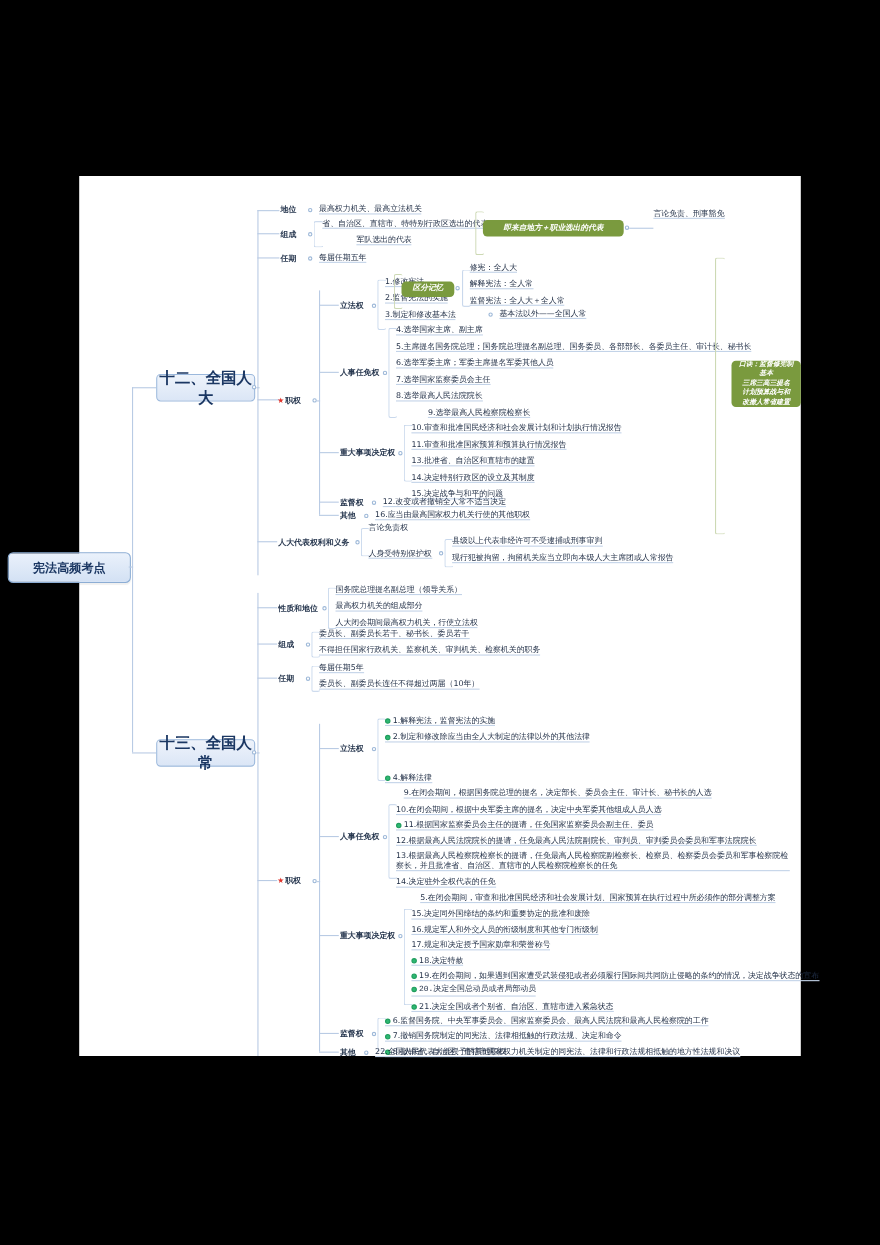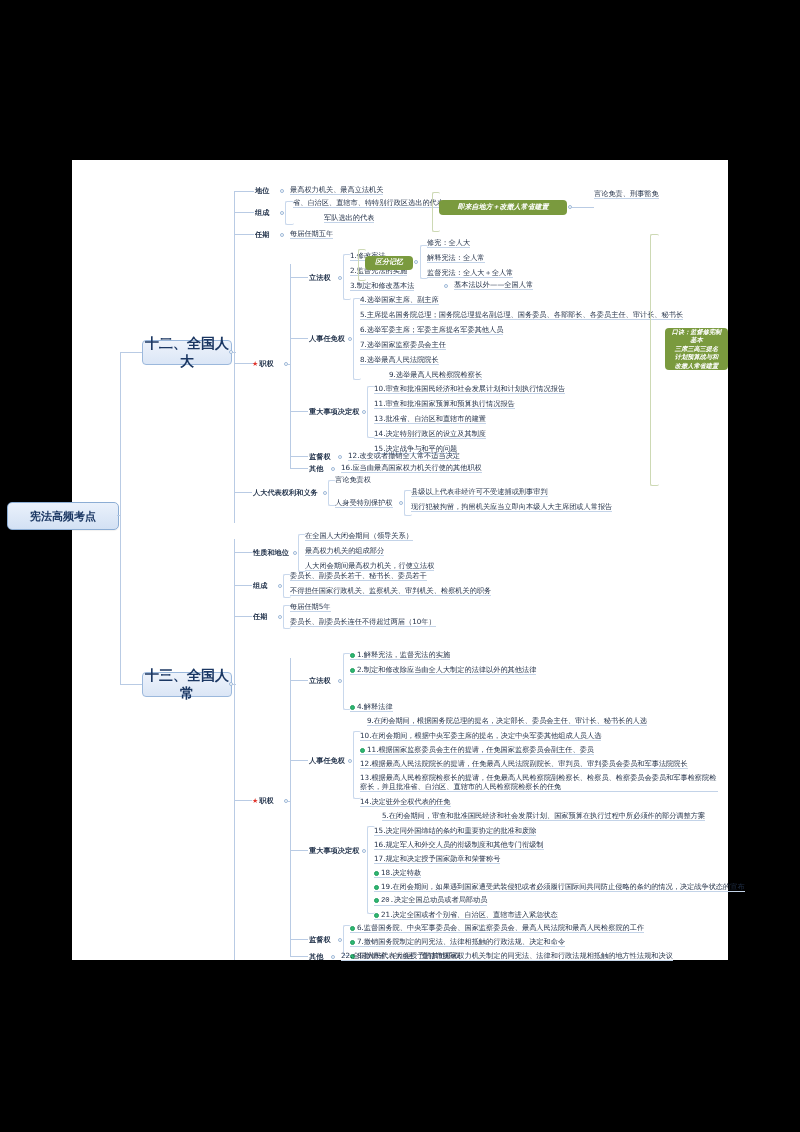--- a/index.html
+++ b/index.html
@@ -61,21 +61,21 @@
 
     <div class="hln" style="left:162px;top:52px;width:20px;"></div>
     <div class="lbl" style="left:183px;top:48px;">组成</div>
     <div class="dot" style="left:208px;top:51px;"></div>
     <div class="brk" style="left:213px;top:41px;width:8px;height:22px;"></div>
     <div class="node ul" style="left:221px;top:38px;">省、自治区、直辖市、特特别行政区选出的代表</div>
     <div class="node ul" style="left:221px;top:53px;margin-left:31px;">军队选出的代表</div>
 
     <div class="brkg" style="left:360px;top:32px;width:7px;height:38px;"></div>
     <div class="green" style="left:367px;top:40px;width:128px;height:15px;">
-      <span>即来自地方＋改撤人常省建置</span>
+      <span>即来自地方＋职业选出的代表</span>
     </div>
     <div class="dot" style="left:496px;top:45px;"></div>
     <div class="hln" style="left:500px;top:47px;width:22px;"></div>
     <div class="node ul" style="left:522px;top:29px;">言论免责、刑事豁免</div>
 
     <div class="hln" style="left:162px;top:74px;width:20px;"></div>
     <div class="lbl" style="left:183px;top:70px;">任期</div>
     <div class="dot" style="left:208px;top:73px;"></div>
     <div class="node ul" style="left:218px;top:69px;">每届任期五年</div>
 
@@ -163,21 +163,21 @@
     </div>
     <div class="dot" style="left:157px;top:522px;"></div>
 
     <div class="vln" style="left:162px;top:379px;height:421px;"></div>
     <div class="hln" style="left:161px;top:524px;width:3px;"></div>
 
     <div class="hln" style="left:162px;top:392px;width:18px;"></div>
     <div class="lbl" style="left:181px;top:388px;">性质和地位</div>
     <div class="dot" style="left:221px;top:391px;"></div>
     <div class="brk" style="left:226px;top:374px;width:7px;height:36px;"></div>
-    <div class="node ul" style="left:233px;top:371px;">在全国人大闭会期间（领导关系）</div>
+    <div class="node ul" style="left:233px;top:371px;">国务院总理提名副总理（领导关系）</div>
     <div class="node ul" style="left:233px;top:386px;">最高权力机关的组成部分</div>
     <div class="node ul" style="left:233px;top:401px;">人大闭会期间最高权力机关，行使立法权</div>
 
     <div class="hln" style="left:162px;top:425px;width:18px;"></div>
     <div class="lbl" style="left:181px;top:421px;">组成</div>
     <div class="dot" style="left:206px;top:424px;"></div>
     <div class="brk" style="left:211px;top:414px;width:7px;height:22px;"></div>
     <div class="node ul" style="left:218px;top:411px;">委员长、副委员长若干、秘书长、委员若干</div>
     <div class="node ul" style="left:218px;top:426px;">不得担任国家行政机关、监察机关、审判机关、检察机关的职务</div>
 

